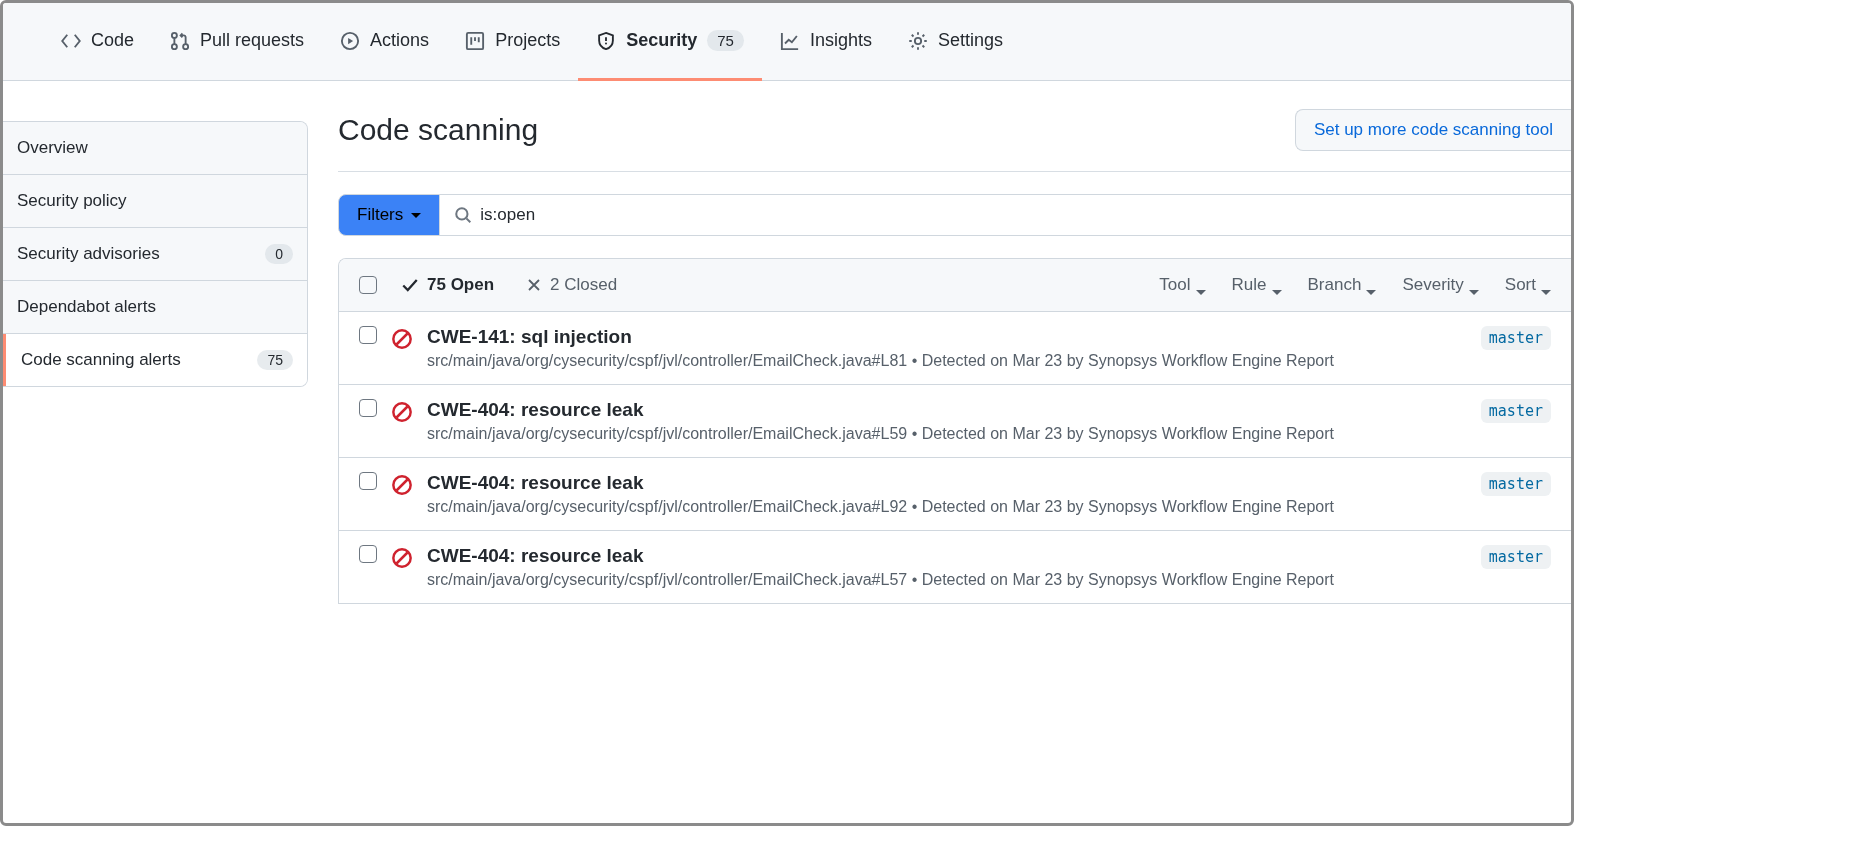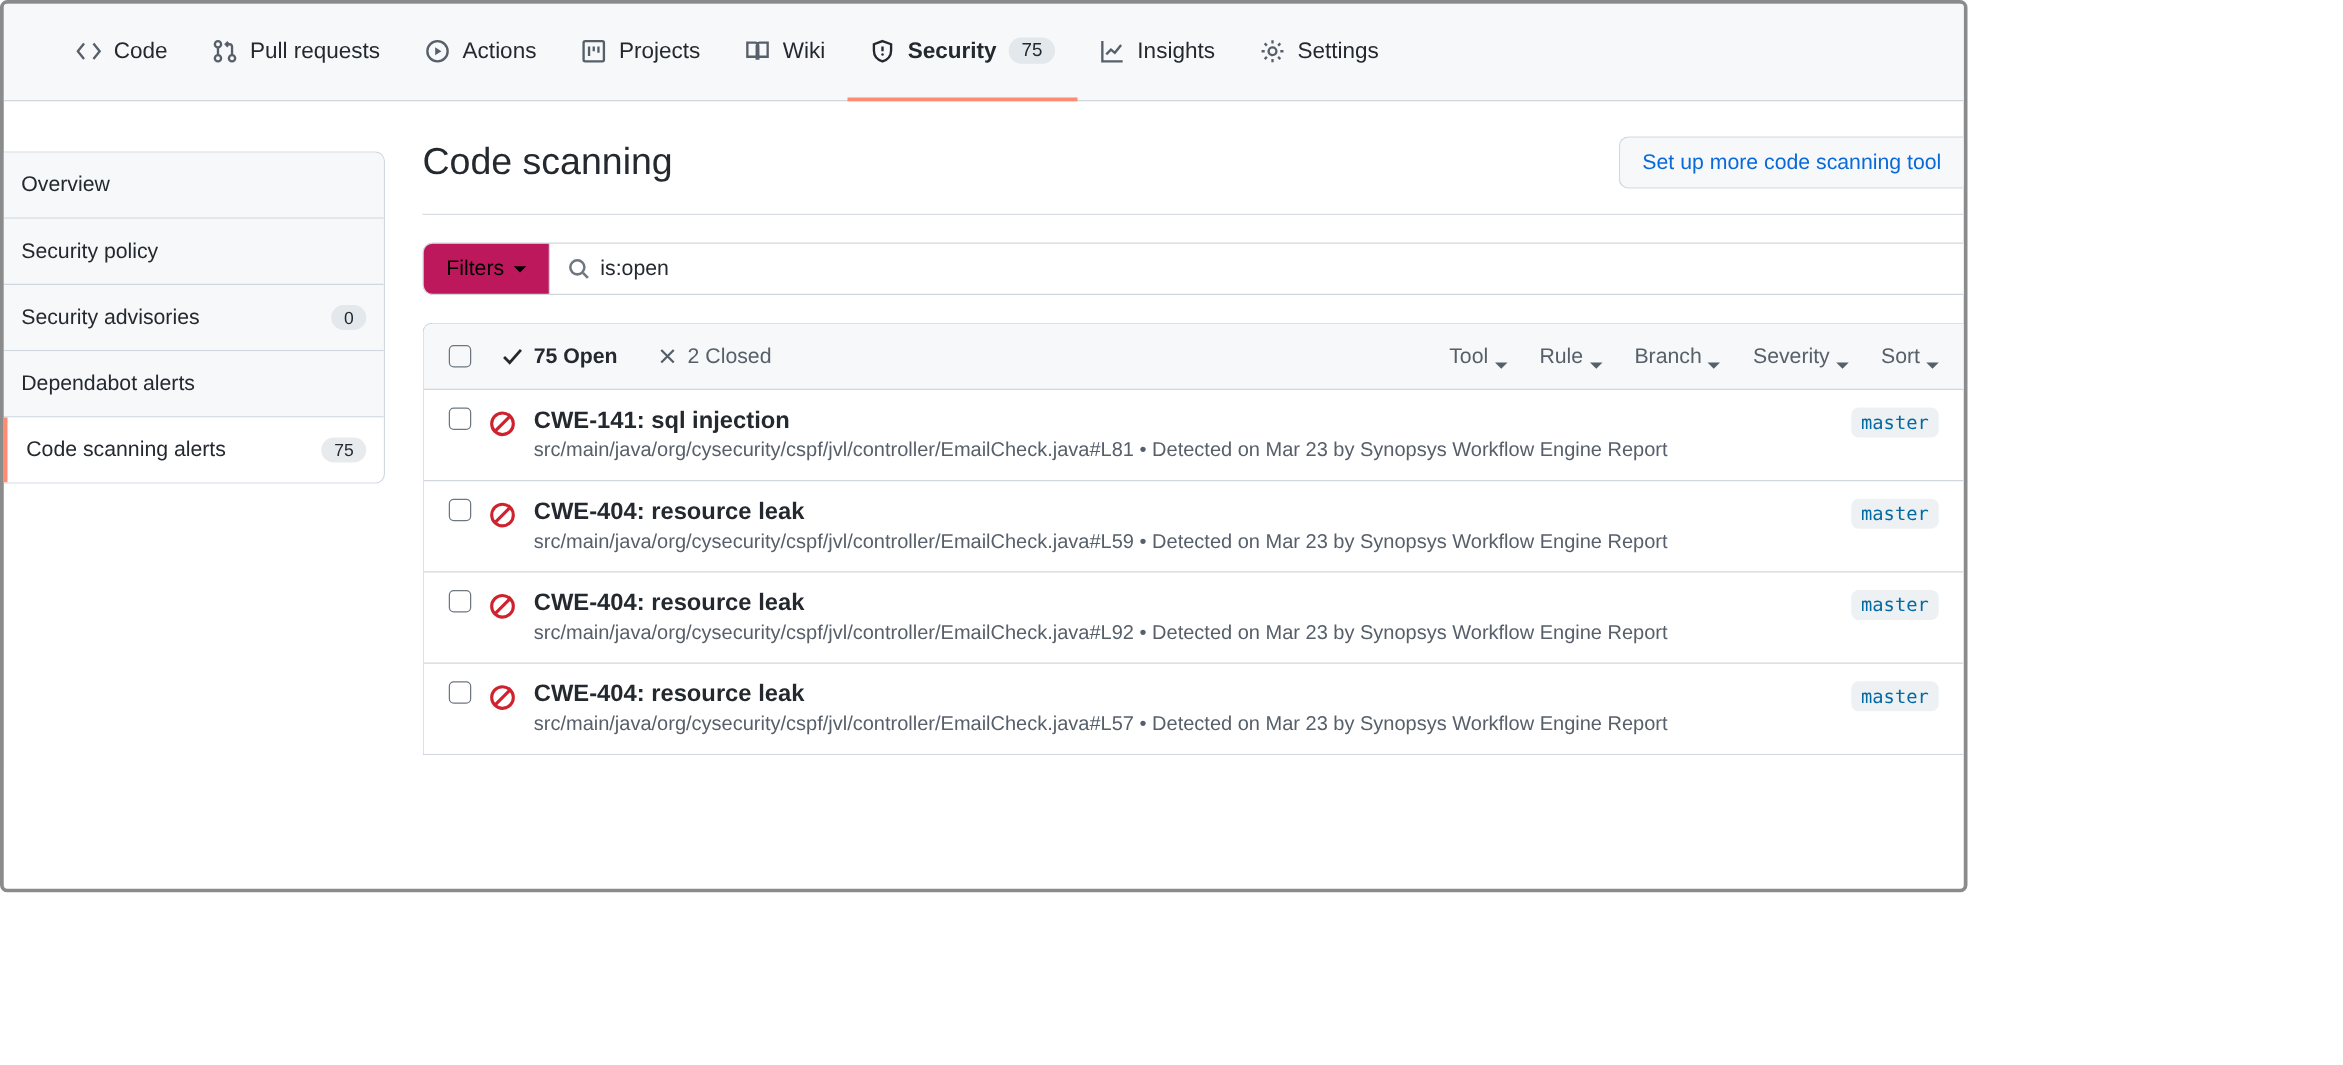--- a/index.html
+++ b/index.html
@@ -6,21 +6,21 @@
     body {
       font-family: -apple-system, BlinkMacSystemFont, "Segoe UI", Helvetica, Arial, sans-serif;
       color: #24292f;
       background: #ffffff;
       font-size: 14px;
     }
     .frame {
       border: 3px solid #8b8b8b;
       border-radius: 6px;
       width: 1574px;
-      height: 714px;
+      height: 826px;
       overflow: hidden;
       background: #fff;
     }
     
     .repo-nav {
       display: flex;
       align-items: center;
       padding: 0 40px;
       border-bottom: 1px solid #d0d7de;
       background: #f6f8fa;
@@ -129,21 +129,21 @@
     
     .filters-row {
       display: flex;
       margin-top: 22px;
     }
     .filters-btn {
       display: flex;
       align-items: center;
       gap: 8px;
       border: 1px solid #d0d7de;
-      background: #be185d;
+      background: #3b82f6;
       padding: 10px 18px;
       font-size: 17px;
       font-weight: 500;
       border-top-left-radius: 8px;
       border-bottom-left-radius: 8px;
       cursor: pointer;
     }
     .search-box {
       flex: 1;
       display: flex;
@@ -294,28 +294,20 @@
       <span>Actions</span>
     </div>
     <div class="repo-nav-item">
       <span class="icon">
         <svg width="20" height="20" viewBox="0 0 16 16" fill="none" stroke="currentColor" stroke-width="1.5">
             <rect x="1.5" y="1.5" width="13" height="13" rx="1"></rect>
             <path d="M5 5v6M8 5v3M11 5v4"></path>
           </svg>
       </span>
       <span>Projects</span>
-    </div>
-    <div class="repo-nav-item">
-      <span class="icon">
-        <svg width="20" height="20" viewBox="0 0 16 16" fill="none" stroke="currentColor" stroke-width="1.5">
-            <path d="M1.5 2.5h5a2 2 0 012 2v9a2 2 0 00-2-2h-5v-9zM14.5 2.5h-5a2 2 0 00-2 2v9a2 2 0 012-2h5v-9z"></path>
-          </svg>
-      </span>
-      <span>Wiki</span>
     </div>
     <div class="repo-nav-item active">
       <span class="icon">
         <svg width="20" height="20" viewBox="0 0 16 16" fill="none" stroke="currentColor" stroke-width="1.5">
             <path d="M8 1.5l5.5 2v4c0 3.5-2.5 6-5.5 7-3-1-5.5-3.5-5.5-7v-4l5.5-2z"></path>
             <circle cx="8" cy="10" r=".8" fill="currentColor" stroke="none"></circle>
             <path d="M8 5v3"></path>
           </svg>
       </span>
       <span>Security</span>

